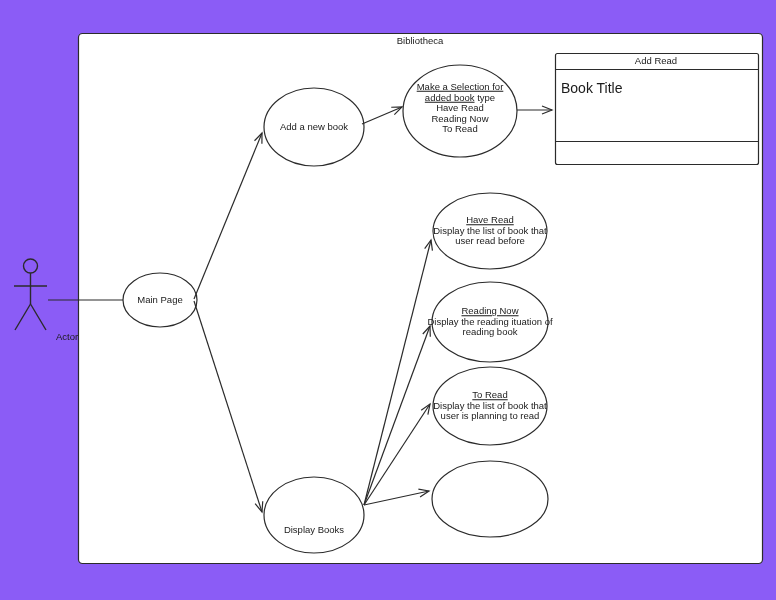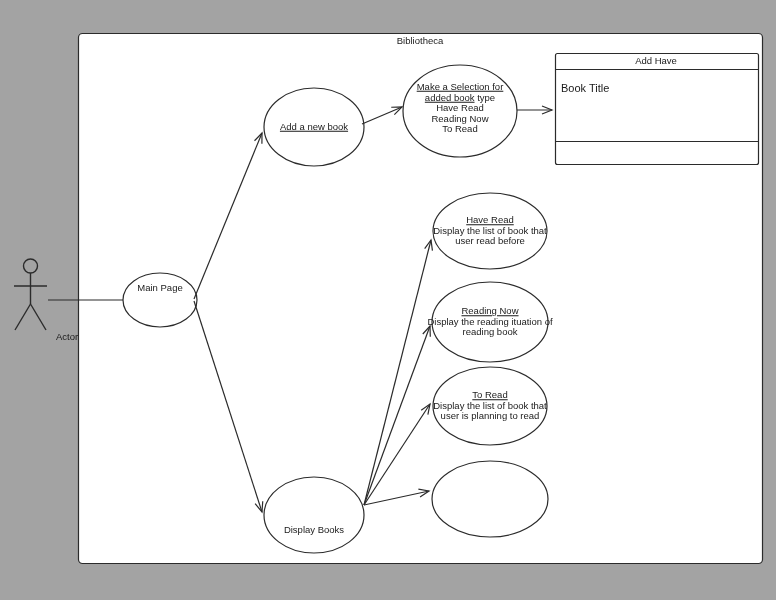--- a/index.html
+++ b/index.html
@@ -1,40 +1,40 @@
 <!DOCTYPE html>
 <html><head>
 <meta charset="utf-8">
 <style>
   html, body { margin: 0; padding: 0; background: #ffffff; }
   .canvas {
     position: relative;
     width: 776px;
     height: 600px;
-    background: #a3a3a3;
+    background: #8b5cf6;
     font-family: "Liberation Sans", sans-serif;
     color: #1a1a1a;
     overflow: hidden;
   }
   .canvas svg { position: absolute; left: 0; top: 0; }
   .lbl {
     position: absolute;
     transform: translate(-50%, -50%);
     font-size: 9.5px;
     line-height: 10.5px;
     text-align: center;
     white-space: nowrap;
     width: max-content;
     color: #1a1a1a;
   }
   .lbl .ln { display: block; }
   .u { text-decoration: underline; }
   .fields {
     position: absolute;
-    font-size: 11px;
+    font-size: 14px;
     line-height: 10.5px;
     text-align: left;
     white-space: nowrap;
     color: #1a1a1a;
   }
 </style>
 </head>
 <body>
 
 <div class="canvas">
@@ -82,23 +82,23 @@
       <line x1="364" y1="505" x2="430" y2="326"></line>
       <line x1="364" y1="505" x2="430" y2="404"></line>
       <line x1="364" y1="505" x2="429" y2="491"></line>
     </g>
   </svg>
 
   <div class="lbl" style="left:420px; top:41px;">Bibliotheca</div>
 
   <div class="lbl" style="left:31px; top:337px;margin-left:36px;">Actor</div>
 
-  <div class="lbl" style="left:160px; top:288px;">Main Page</div>
+  <div class="lbl" style="left:160px; top:300px;">Main Page</div>
 
-  <div class="lbl" style="left:314px; top:127px;text-decoration:underline;">Add a new book</div>
+  <div class="lbl" style="left:314px; top:127px;">Add a new book</div>
 
   <div class="lbl" style="left:460px; top:108px;text-align:center;">
     <span class="ln u">Make a Selection for</span>
     <span class="ln"><span class="u">added book</span><span> type</span></span>
     <span class="ln">Have Read</span>
     <span class="ln">Reading Now</span>
     <span class="ln">To Read</span>
   </div>
 
   <div class="lbl" style="left:490px; top:231px;">
@@ -115,19 +115,19 @@
 
   <div class="lbl" style="left:490px; top:406px;">
     <span class="ln u">To Read</span>
     <span class="ln">Display the list of book that</span>
     <span class="ln">user is planning to read</span>
   </div>
 
 
   <div class="lbl" style="left:314px; top:530px;">Display Books</div>
 
-  <div class="lbl" style="left:656px; top:61px;">Add Have</div>
+  <div class="lbl" style="left:656px; top:61px;">Add Read</div>
 
   <div class="fields" style="left:561px; top:83px;">
     <div>Book Title</div>
   </div>
 
 </div>
 
 </body></html>

